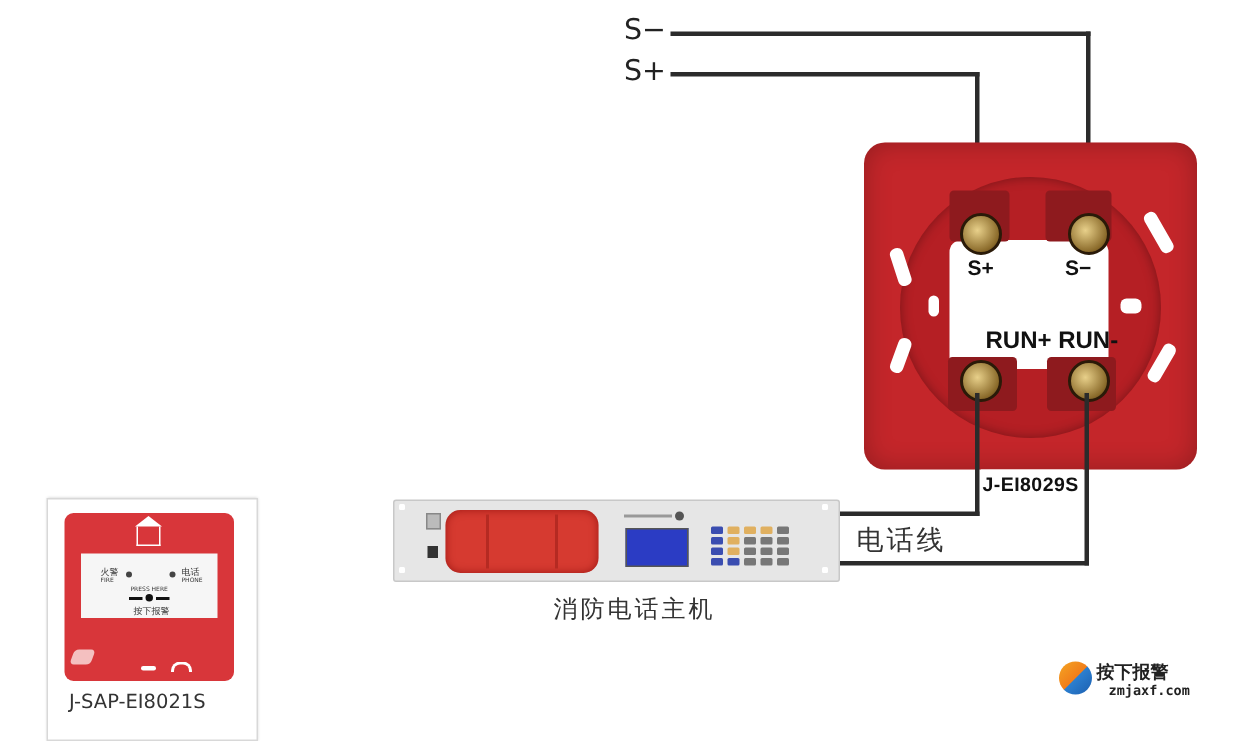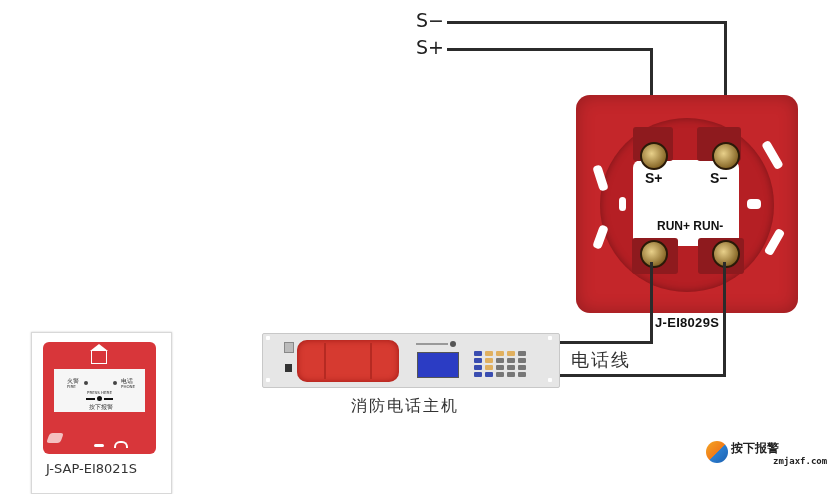--- a/index.html
+++ b/index.html
@@ -56,21 +56,21 @@
 <div class="tblock" style="left:632px;top:238px;width:46px;height:36px;"></div>
 <div class="tblock" style="left:698px;top:238px;width:46px;height:36px;"></div>
 
 <div class="terminal" style="left:640px;top:142px;"></div>
 <div class="terminal" style="left:712px;top:142px;"></div>
 <div class="terminal" style="left:640px;top:240px;"></div>
 <div class="terminal" style="left:712px;top:240px;"></div>
 
 <div class="base-txt" style="left:645px;top:170px;font-size:14px;">S+</div>
 <div class="base-txt" style="left:710px;top:170px;font-size:14px;">S−</div>
-<div class="base-txt" style="left:657px;top:219px;font-size:12px;">RUN+ RUN-</div>
+<div class="base-txt" style="left:657px;top:219px;font-size:16px;">RUN+ RUN-</div>
 
 <div class="wire" style="left:650px;top:262px;width:3px;height:82px;"></div>
 <div class="wire" style="left:553px;top:341px;width:100px;height:3px;"></div>
 <div class="wire" style="left:723px;top:262px;width:3px;height:115px;"></div>
 <div class="wire" style="left:553px;top:374px;width:173px;height:3px;"></div>
 
 <div class="abs" style="left:654px;top:313px;width:68px;height:18px;background:#fff;"></div>
 <div class="base-txt" style="left:655px;top:315px;font-size:13px;letter-spacing:0.3px;">J-EI8029S</div>
 
 <div class="caption" style="left:571px;top:348px;font-size:18px;letter-spacing:2px;">电话线</div>
@@ -105,21 +105,21 @@
   <div class="key" style="left:496px;top:365px;background:#777;"></div>
   <div class="key" style="left:507px;top:365px;background:#777;"></div>
   <div class="key" style="left:518px;top:365px;background:#777;"></div>
   <div class="key" style="left:474px;top:372px;background:#3a4db0;"></div>
   <div class="key" style="left:485px;top:372px;background:#3a4db0;"></div>
   <div class="key" style="left:496px;top:372px;background:#777;"></div>
   <div class="key" style="left:507px;top:372px;background:#777;"></div>
   <div class="key" style="left:518px;top:372px;background:#777;"></div>
 </div>
 
-<div class="caption" style="left:351px;top:396px;font-size:16px;letter-spacing:2px;">消防电话主机</div>
+<div class="caption" style="left:369px;top:396px;font-size:16px;letter-spacing:2px;">消防电话主机</div>
 
 <div class="abs cp-card"></div>
 <div class="abs cp-red"></div>
 <div class="abs" style="left:91px;top:351px;width:14px;height:12px;border:1px solid #fff;border-top:none;">
   <div style="position:absolute;left:-2px;top:-7px;width:0;height:0;border-left:9px solid transparent;border-right:9px solid transparent;border-bottom:7px solid #fff;"></div>
 </div>
 <div class="abs cp-win"></div>
 <div class="cp-text" style="left:67px;top:377px;font-size:6px;">火警</div>
 <div class="cp-text" style="left:67px;top:384px;font-size:4px;">FIRE</div>
 <div class="abs" style="left:84px;top:381px;width:4px;height:4px;border-radius:50%;background:#444;"></div>
@@ -131,13 +131,13 @@
 <div class="abs" style="left:86px;top:398px;width:9px;height:2px;background:#111;"></div>
 <div class="abs" style="left:104px;top:398px;width:9px;height:2px;background:#111;"></div>
 <div class="cp-text" style="left:89px;top:403px;font-size:6px;">按下报警</div>
 <div class="abs" style="left:48px;top:433px;width:14px;height:10px;background:#f4c0c0;transform:skewX(-20deg);border-radius:3px;"></div>
 <div class="abs" style="left:94px;top:444px;width:10px;height:3px;background:#fff;border-radius:2px;"></div>
 <div class="abs" style="left:114px;top:441px;width:10px;height:5px;border:2px solid #fff;border-bottom:none;border-radius:6px 6px 0 0;"></div>
 <div class="caption" style="left:46px;top:461px;font-size:13px;">J-SAP-EI8021S</div>
 
 <div class="abs logo-circle"></div>
 <div class="caption" style="left:731px;top:440px;font-size:12px;font-weight:bold;color:#222;">按下报警</div>
-<div class="abs" style="left:773px;top:456px;font-size:9px;color:#222;font-family:'DejaVu Sans Mono',monospace;font-weight:bold;">zmjaxf.com</div>
+<div class="abs" style="left:739px;top:456px;font-size:9px;color:#222;font-family:'DejaVu Sans Mono',monospace;font-weight:bold;">zmjaxf.com</div>
 
 </body></html>

